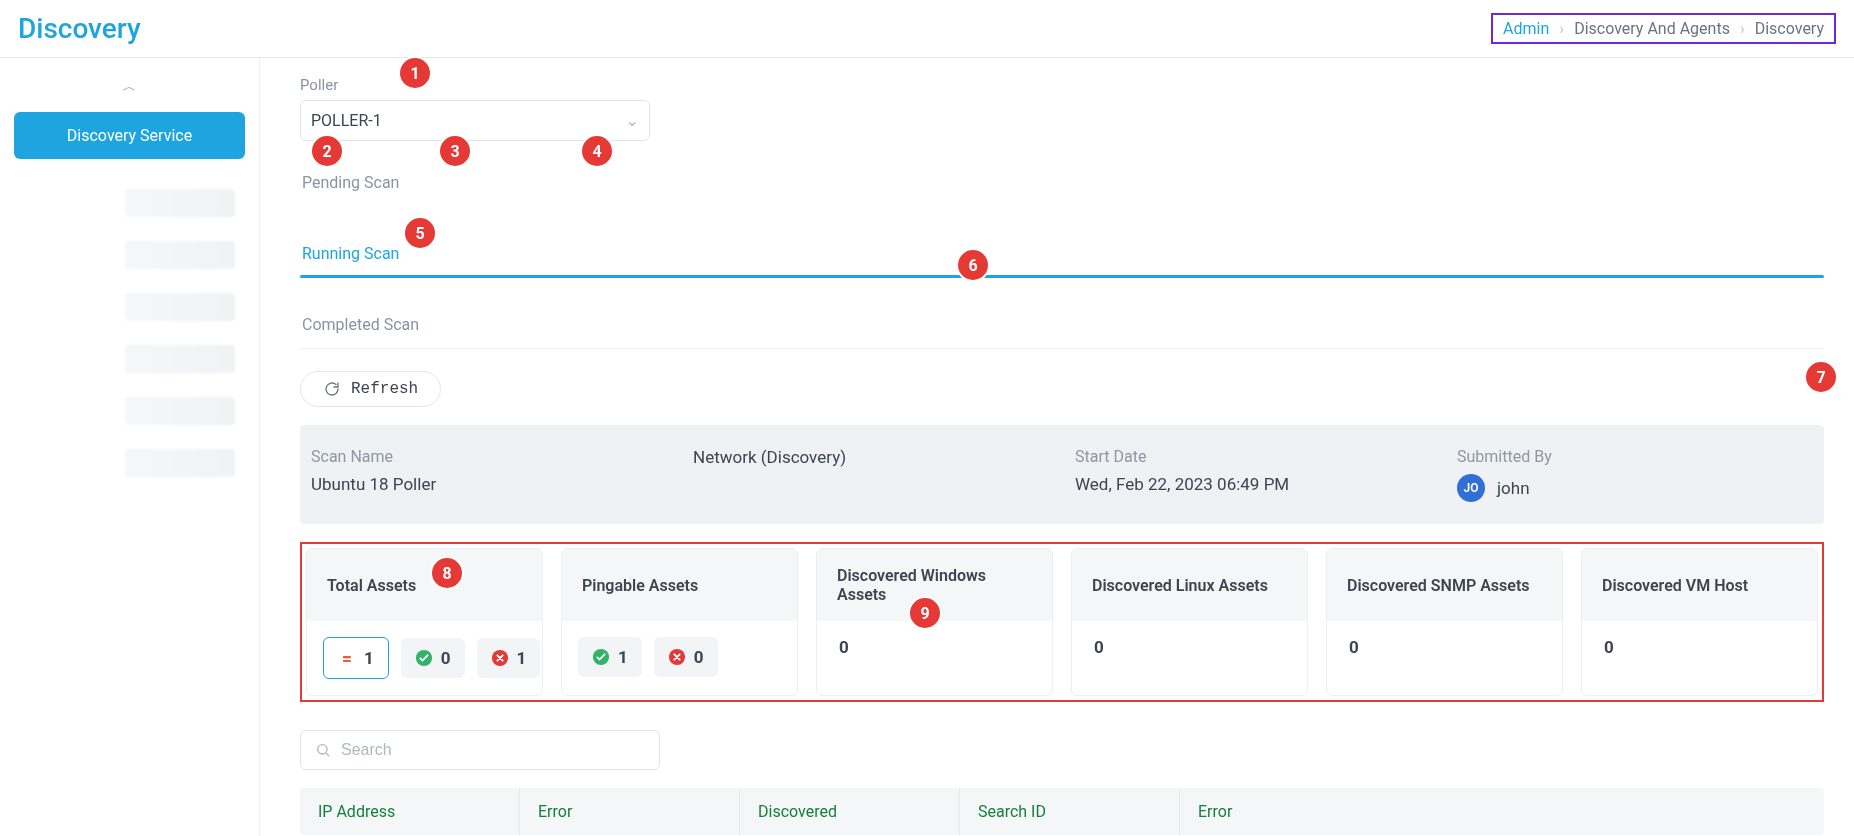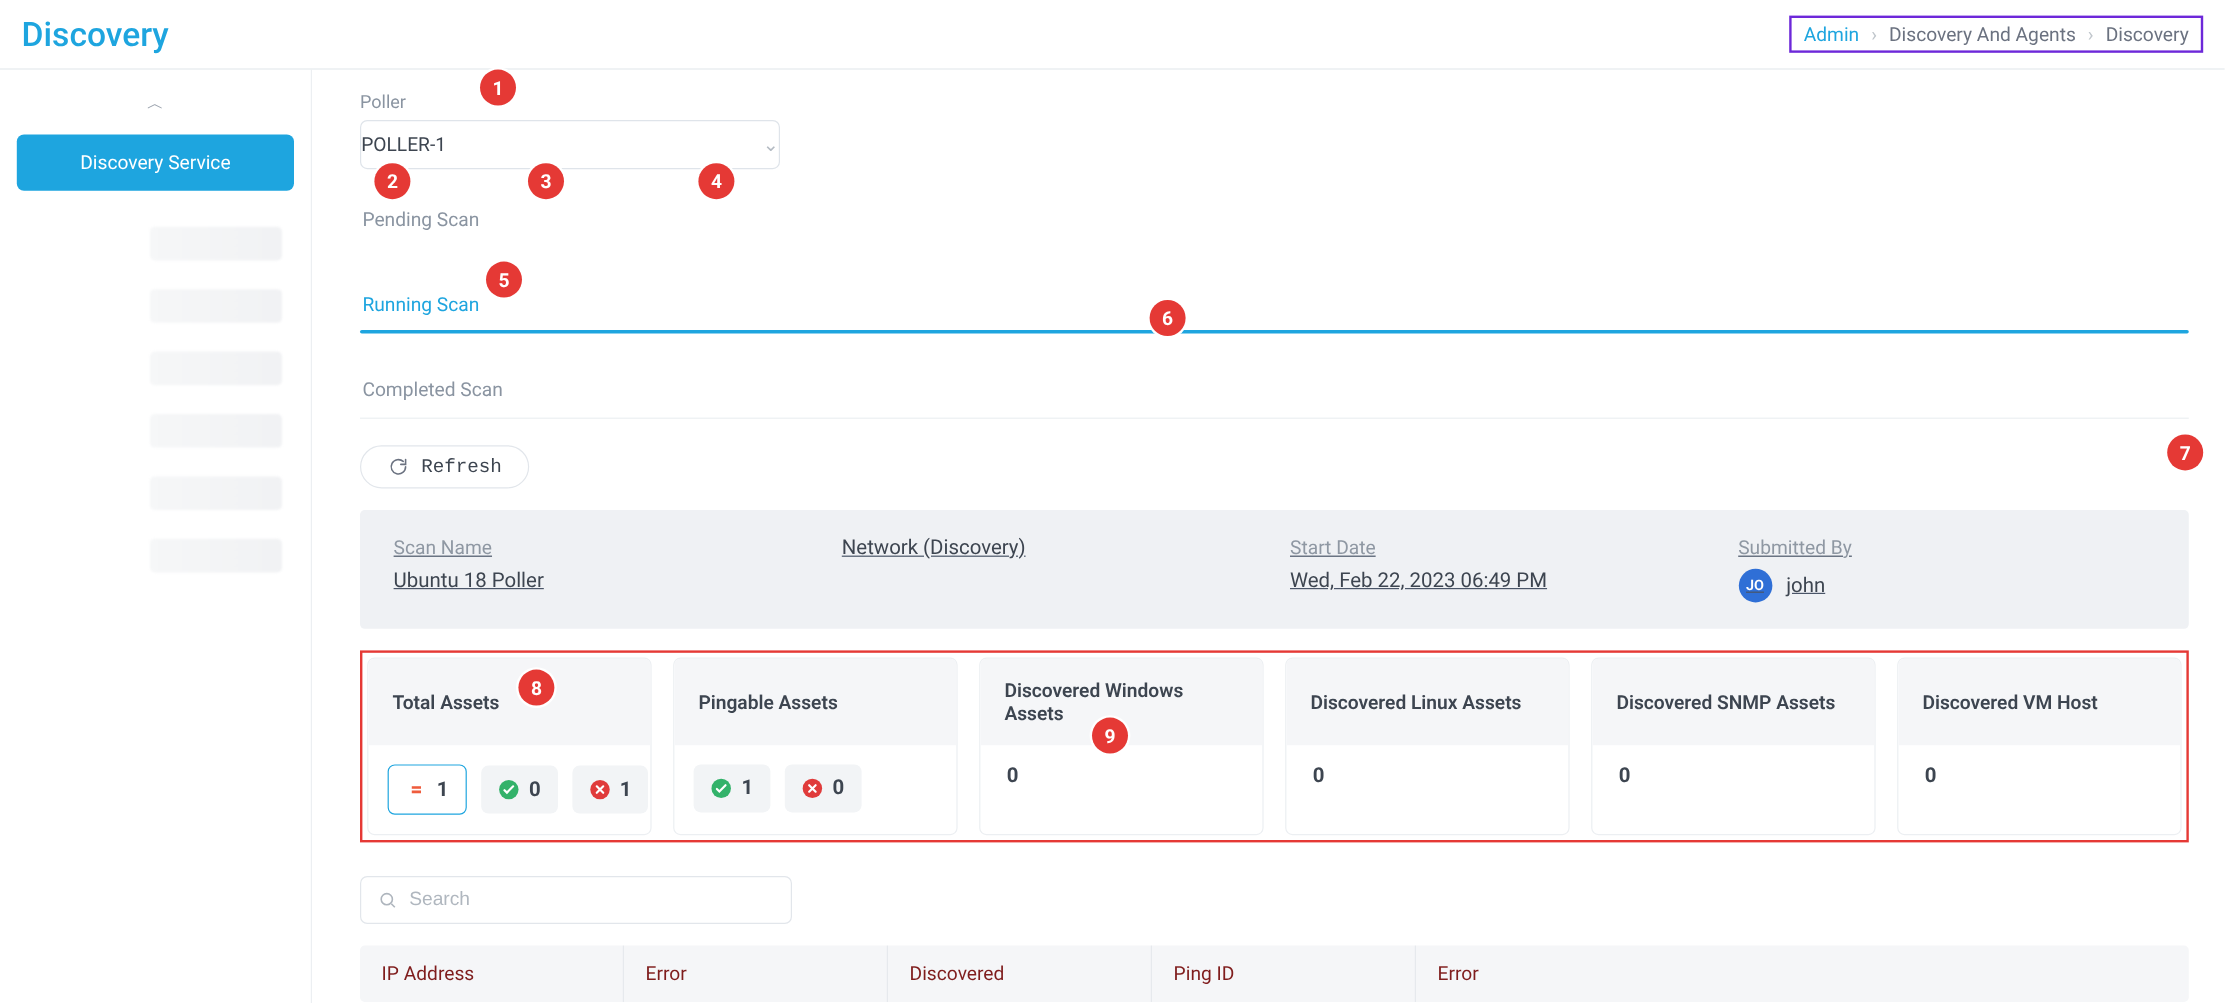--- a/index.html
+++ b/index.html
@@ -75,21 +75,21 @@
     padding: 18px 30px 30px 40px;
   }
 
   .field-label { color:#8a94a1; font-size:15px; margin-bottom:6px; }
 
   .poller-row { display:flex; align-items:flex-start; gap:10px; }
   .select-box {
     width: 350px;
     border: 1px solid #dfe4ea;
     border-radius: 6px;
-    padding: 10px 0;
+    padding: 10px 10px;
     display:flex; justify-content:space-between; align-items:center;
     color:#3d4550; font-size:16px;
     cursor:pointer;
   }
 
   
   .tabs {
     display:flex;
     gap: 28px;
     margin-top: 22px;
@@ -115,24 +115,23 @@
   .refresh-row { margin-top: 22px; display:flex; align-items:center; gap:12px; }
   .refresh-btn {
     border:1px solid #e2e6eb; border-radius:999px;
     padding:8px 22px; display:flex; align-items:center; gap:10px;
     color:#3d4550; font-size:16px; cursor:pointer; background:#fff;font-family:Liberation Mono, monospace;
   }
 
   
   .summary {
     background:#eff1f4; border-radius:4px;
-    margin-top:18px; padding:22px 28px;
+    margin-top:18px; padding:22px 11px;
     display:grid; grid-template-columns: 1fr 1fr 1fr 1fr;
     gap: 26px;
-    text-decoration: underline;
   }
   .sum-label { color:#8f98a3; font-size:16px; margin-bottom:8px;}
   .sum-value { color:#3d4550; font-size:17px;}
   .submitter { display:flex; align-items:center; gap:12px; }
   .avatar {
     width:28px; height:28px; border-radius:50%;
     background:#2f6fd6; color:#fff; font-size:12px; font-weight:600;
     display:flex; align-items:center; justify-content:center;
   }
 
@@ -182,21 +181,21 @@
   }
   .search-box input::placeholder { color:#b0b7bf; }
 
   
   .table { margin-top:18px; width:100%; }
   .thead {
     display:grid; grid-template-columns: 220px 220px 220px 220px 1fr;
     background:#f5f6f8; border-radius:4px;
   }
   .th {
-    padding:14px 18px; color:#7f1d1d; font-size:16px;
+    padding:14px 18px; color:#15803d; font-size:16px;
     border-right:1px solid #e6e9ed;
   }
   .th:last-child { border-right:none; }
   .trow {
     display:grid; grid-template-columns: 220px 220px 220px 220px 1fr;
   }
   .td { padding:16px 18px; font-size:16px; color:#3d4550; }
   .check { color:#3fbf6a; }
   .cross { color:#e34b4b; }
   .blurnum {
@@ -400,21 +399,21 @@
         </span>
         <input type="text" placeholder="Search" style="">
       </div>
     </div>
 
     <div class="table">
       <div class="thead">
         <div class="th">IP Address</div>
         <div class="th">Error</div>
         <div class="th">Discovered</div>
-        <div class="th">Ping ID</div>
+        <div class="th">Search ID</div>
         <div class="th">Error</div>
       </div>
       <div class="trow">
         <div class="td">
           <span>172</span><span class="blurnum">00</span>&nbsp;<span>28</span>
         </div>
         <div class="td">
           <span class="check">
             <svg width="16" height="16" viewBox="0 0 24 24" fill="none" stroke="#3fbf6a" stroke-width="2" stroke-linecap="round">
                 <path d="M5 13l4 4L19 7"></path>

